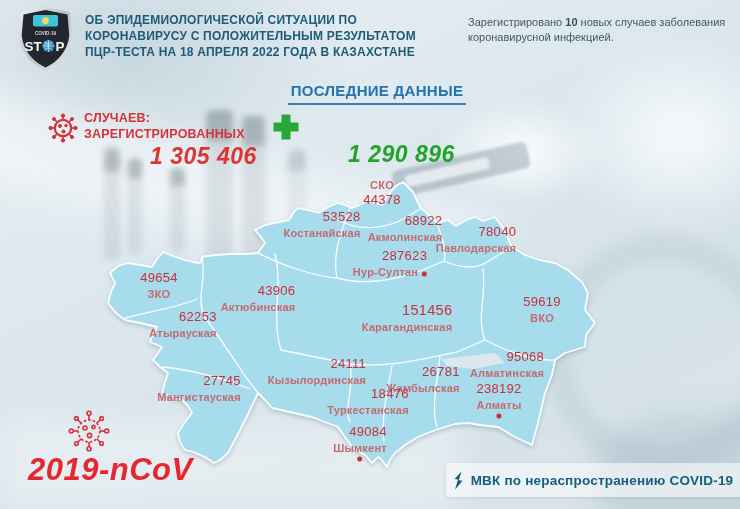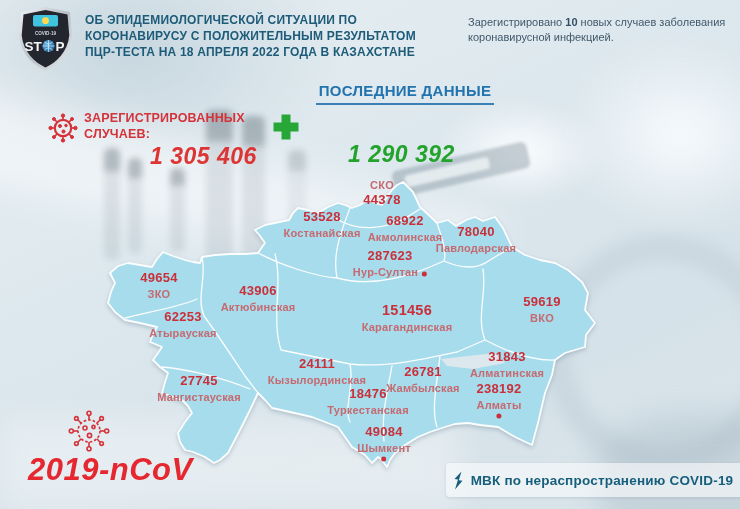--- a/index.html
+++ b/index.html
@@ -40,39 +40,39 @@
   .logo{position:absolute;left:17px;top:6px;}
   .header-title{position:absolute;left:85px;top:13px;width:380px;
     color:#1d5b78;font-weight:bold;font-size:12px;line-height:1.32;letter-spacing:.2px;}
   .announce{position:absolute;left:468px;top:15px;width:262px;
     color:#41586a;font-size:11px;line-height:1.4;}
   .announce b{color:#355062;}
 
   
   .latest-title{position:absolute;left:288px;top:82px;width:178px;text-align:center;
     color:#2273ae;font-weight:bold;font-size:15px;letter-spacing:.3px;
-    padding-bottom:4px;border-bottom:2px solid #3a80b6;margin-left:28px;}
+    padding-bottom:4px;border-bottom:2px solid #3a80b6;}
   .stat-label{position:absolute;font-weight:bold;font-size:12.5px;line-height:1.25;letter-spacing:.2px;}
   .reg-label{left:84px;top:111px;color:#d5323a;}
   .rec-label{left:308px;top:116px;color:#23a32b;}
   .stat-value{position:absolute;font-weight:bold;font-size:23px;letter-spacing:.5px;white-space:nowrap;font-style:italic;}
   .reg-value{left:150px;top:143px;color:#dd3434;}
   .rec-value{left:348px;top:141px;color:#23a32b;}
   .virus-small{position:absolute;left:47px;top:112px;}
   .plus-icon{position:absolute;left:271px;top:112px;}
 
   
   .map-svg{position:absolute;left:85px;top:160px;}
   .country{fill:#a6dcec;stroke:#fbfdfe;stroke-width:1.8;stroke-linejoin:round;
     filter:drop-shadow(0 2px 2px rgba(80,110,130,.30));}
   .iborders{fill:none;stroke:#fbfdfe;stroke-width:1.3;stroke-linejoin:round;stroke-linecap:round;}
   .lake{fill:#dde8ee;}
   .region{position:absolute;transform:translate(-50%,-50%);text-align:center;
     line-height:1.3;white-space:nowrap;}
-  .rnum{font-size:13px;font-weight:bold;color:#c9303a;letter-spacing:.3px;}
+  .rnum{font-size:13px;font-weight:normal;color:#c9303a;letter-spacing:.3px;text-align:right;}
   .region.big .rnum{font-size:14.5px;}
   .rname{font-size:11px;font-weight:bold;color:#c66a70;letter-spacing:.2px;}
   .dot{width:5px;height:5px;border-radius:50%;background:#c9303a;}
   .dot-right{display:inline-block;margin-left:4px;}
   .dot-below{display:block;margin:1px auto 0;}
 
   
   .virus-big{position:absolute;left:66px;top:408px;}
   .ncov{position:absolute;left:28px;top:452px;color:#e52730;
     font-size:31px;font-weight:bold;font-style:italic;letter-spacing:.5px;}
@@ -155,29 +155,29 @@
       <circle cx="7" cy="7" r="1.5"></circle>
         <circle cx="25" cy="25" r="1.5"></circle>
       <circle cx="7" cy="25" r="1.5"></circle>
         <circle cx="25" cy="7" r="1.5"></circle>
       <circle cx="13" cy="14" r="1.5"></circle>
         <circle cx="19" cy="13.5" r="1.3"></circle>
         <circle cx="16.5" cy="19.5" r="1.6"></circle>
     </g>
   </svg>
   <div class="stat-label reg-label">
+    <div>СЛУЧАЕВ:</div>
     <div>ЗАРЕГИСТРИРОВАННЫХ</div>
-    <div>СЛУЧАЕВ:</div>
   </div>
   <div class="stat-value reg-value">1 305 406</div>
 
   <svg class="plus-icon" width="30" height="30" viewBox="0 0 30 30">
     <path d="M10.5,2.5 h9 v8 h8 v9 h-8 v8 h-9 v-8 h-8 v-9 h8 Z" fill="#27a737"></path>
   </svg>
-  <div class="stat-value rec-value">1 290 392</div>
+  <div class="stat-value rec-value">1 290 896</div>
 
   <svg class="map-svg" width="525" height="345" viewBox="0 0 525 345">
     <path class="country" d="M318,22 L328,32 335,47 347,58 352,63 363,60 371,66 381,60 390,57 398,61 410,57
       418,68 427,87 440,95 455,100 470,103 483,110 497,122 503,133 500,150 510,163 501,175 500,187
       480,193 470,200 467,215 460,233 453,263 447,285 430,277 413,267 395,265 383,263 370,264 360,267
       345,272 333,277 320,285 310,293 305,300 302,307 296,299 293,297 287,303 280,295 267,287 260,277
       253,267 240,262 227,257 205,252 187,248 180,240 173,233 165,250 155,270 143,293 135,300 129,303
       120,297 108,292 100,290 95,282 93,273 100,262 107,253 103,246 97,240 88,237 77,233 80,222 83,213
       75,207 68,200 73,193 77,187 70,184 65,182 68,174 72,167 55,163 40,160 30,152 23,143 26,132 30,123
       25,113 33,106 43,103 55,105 67,107 72,99 78,92 88,96 100,100 108,102 115,103 117,97 130,95 145,94
@@ -270,30 +270,30 @@
       <div class="rnum">26781</div>
       <div class="rname">Жамбылская</div>
 
     </div>
       <div class="region" style="left: 368px; top: 402px;">
       <div class="rnum">18476</div>
       <div class="rname">Туркестанская</div>
 
     </div>
       <div class="region" style="left: 507px; top: 365px;">
-      <div class="rnum">31843</div>
+      <div class="rnum">95068</div>
       <div class="rname">Алматинская</div>
 
     </div>
       <div class="region" style="left: 499px; top: 400px;">
       <div class="rnum">238192</div>
       <div class="rname">Алматы</div>
       <span class="dot dot-below"></span>
     </div>
-      <div class="region" style="left: 384px; top: 443px;">
+      <div class="region" style="left: 360px; top: 443px;">
       <div class="rnum">49084</div>
       <div class="rname">Шымкент</div>
       <span class="dot dot-below"></span>
     </div>
     </div>
 
   <svg class="virus-big" width="46" height="46" viewBox="0 0 46 46">
     <g stroke="#d5323a" fill="none" stroke-width="1.6">
       <circle cx="23" cy="23" r="11" stroke-dasharray="2.6 2"></circle>
       <line x1="23" y1="12" x2="23" y2="7"></line>

